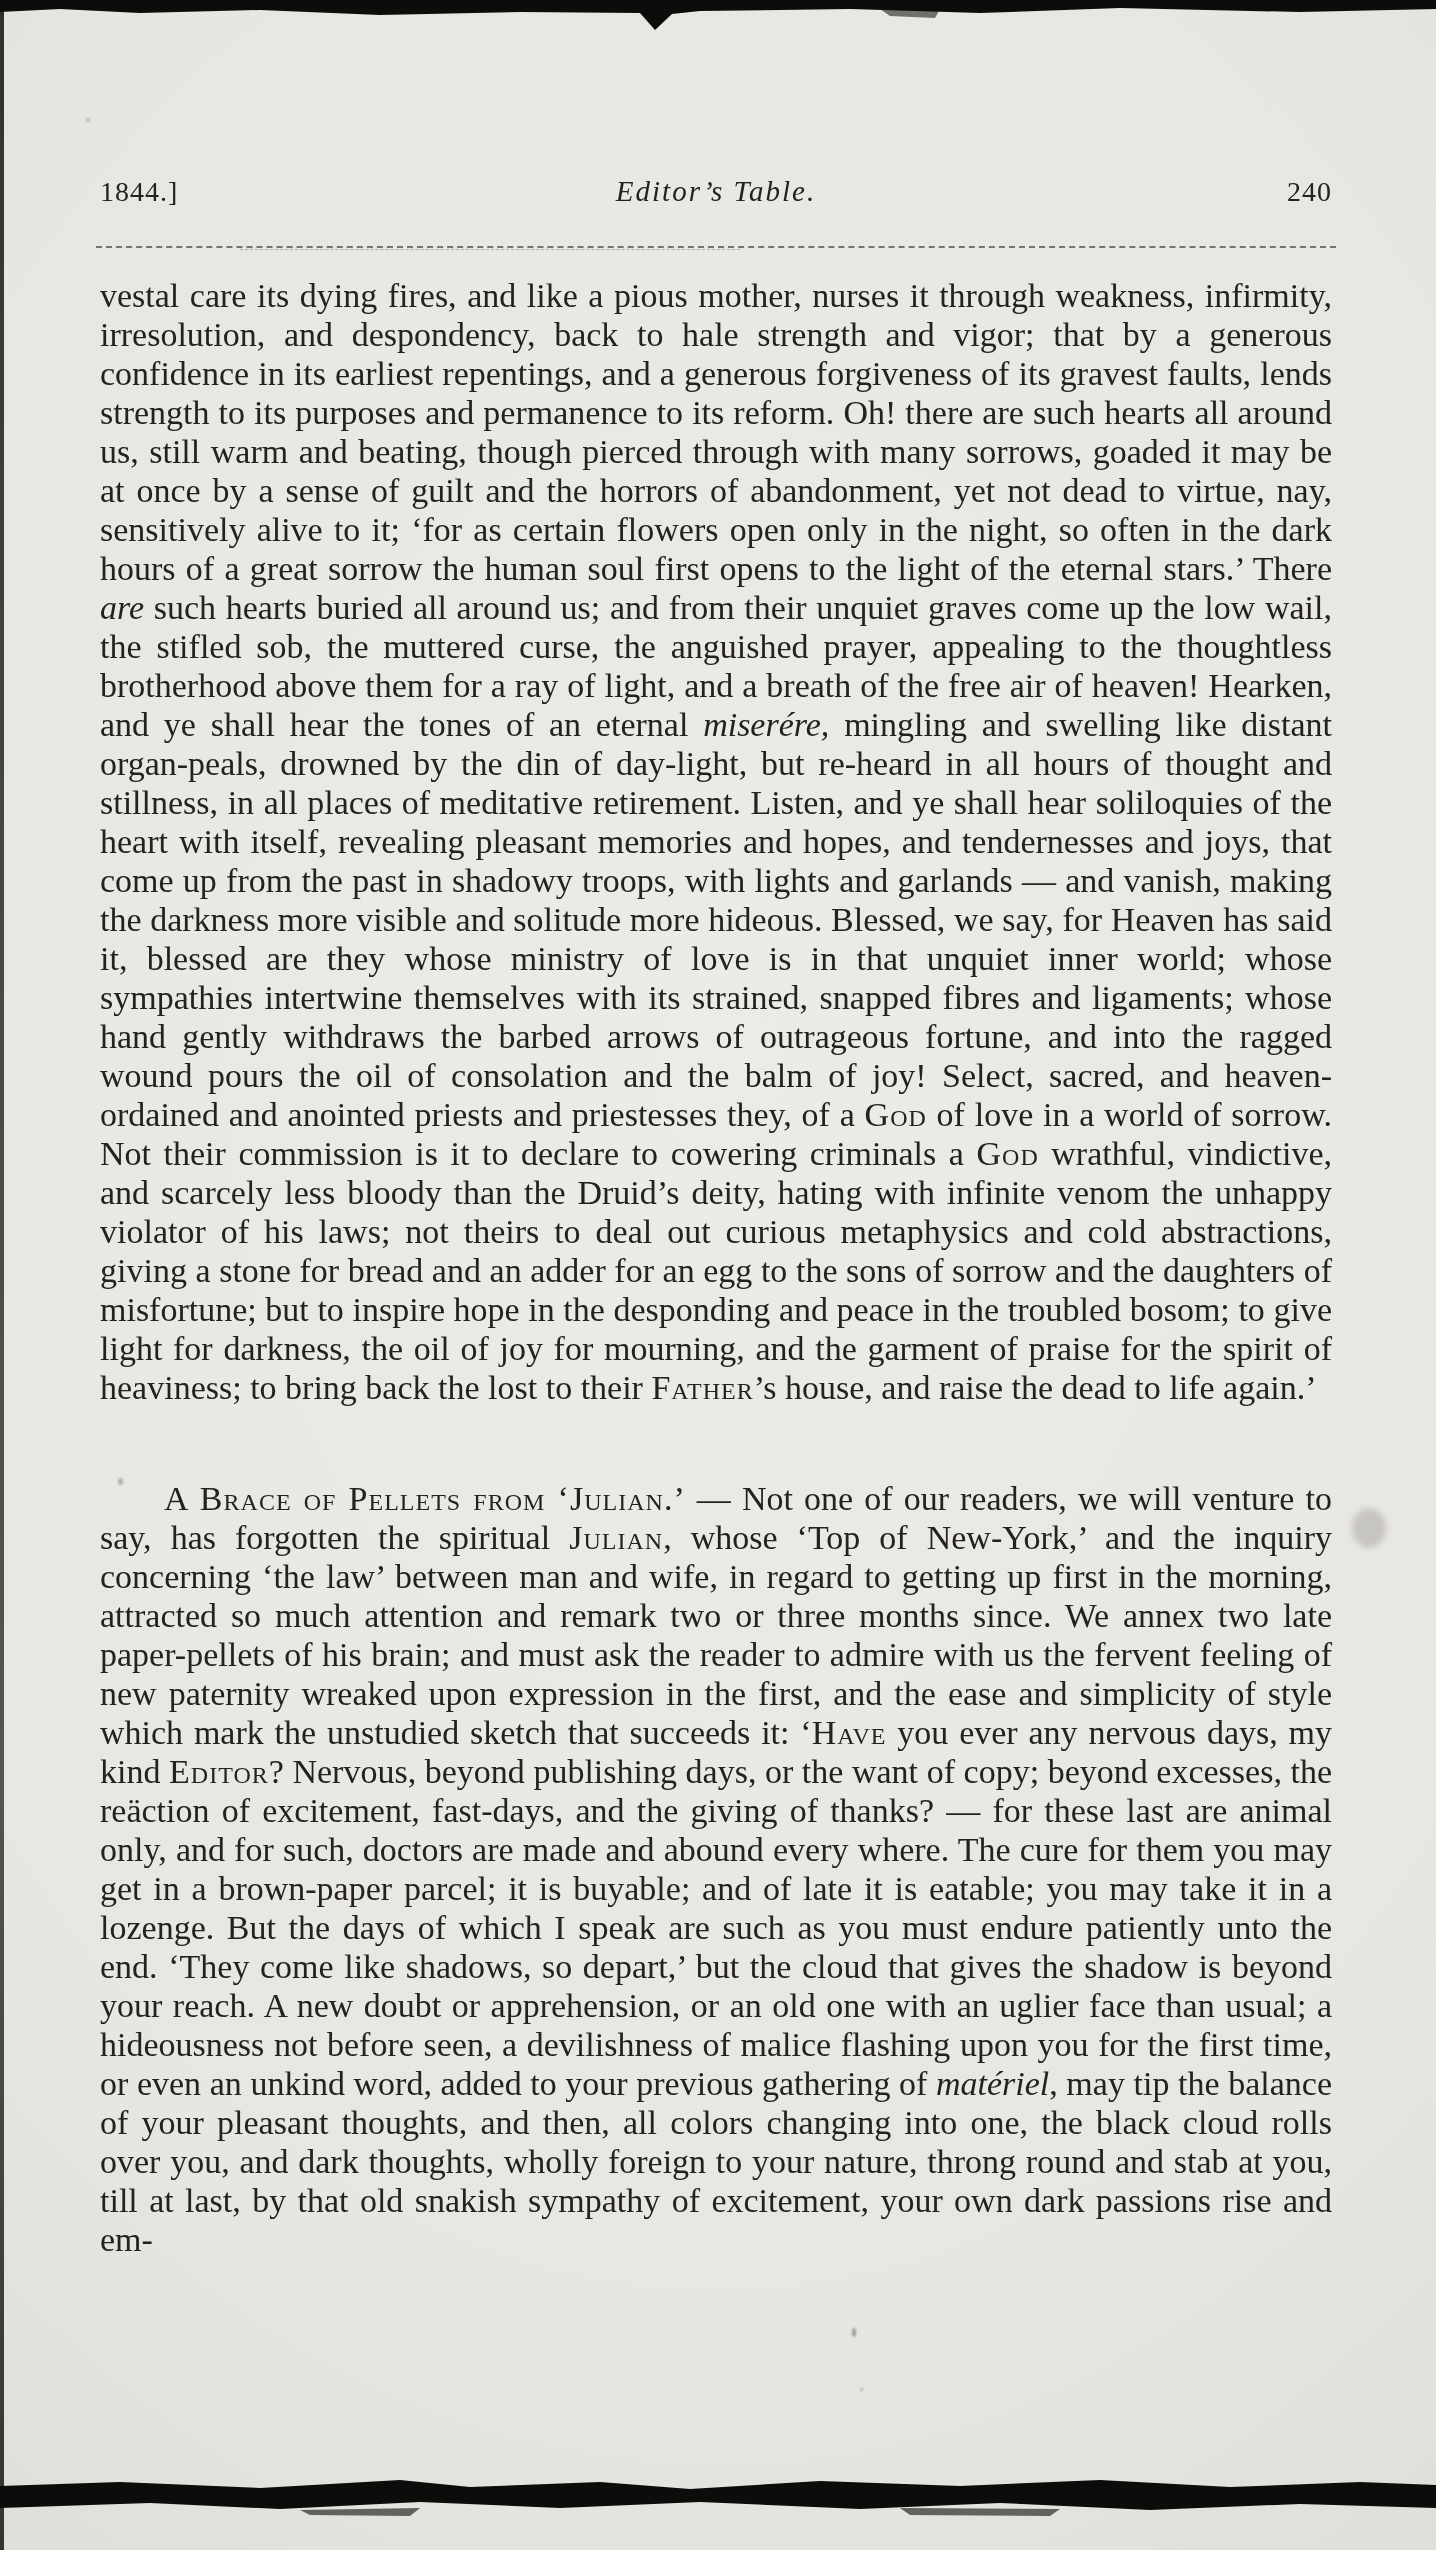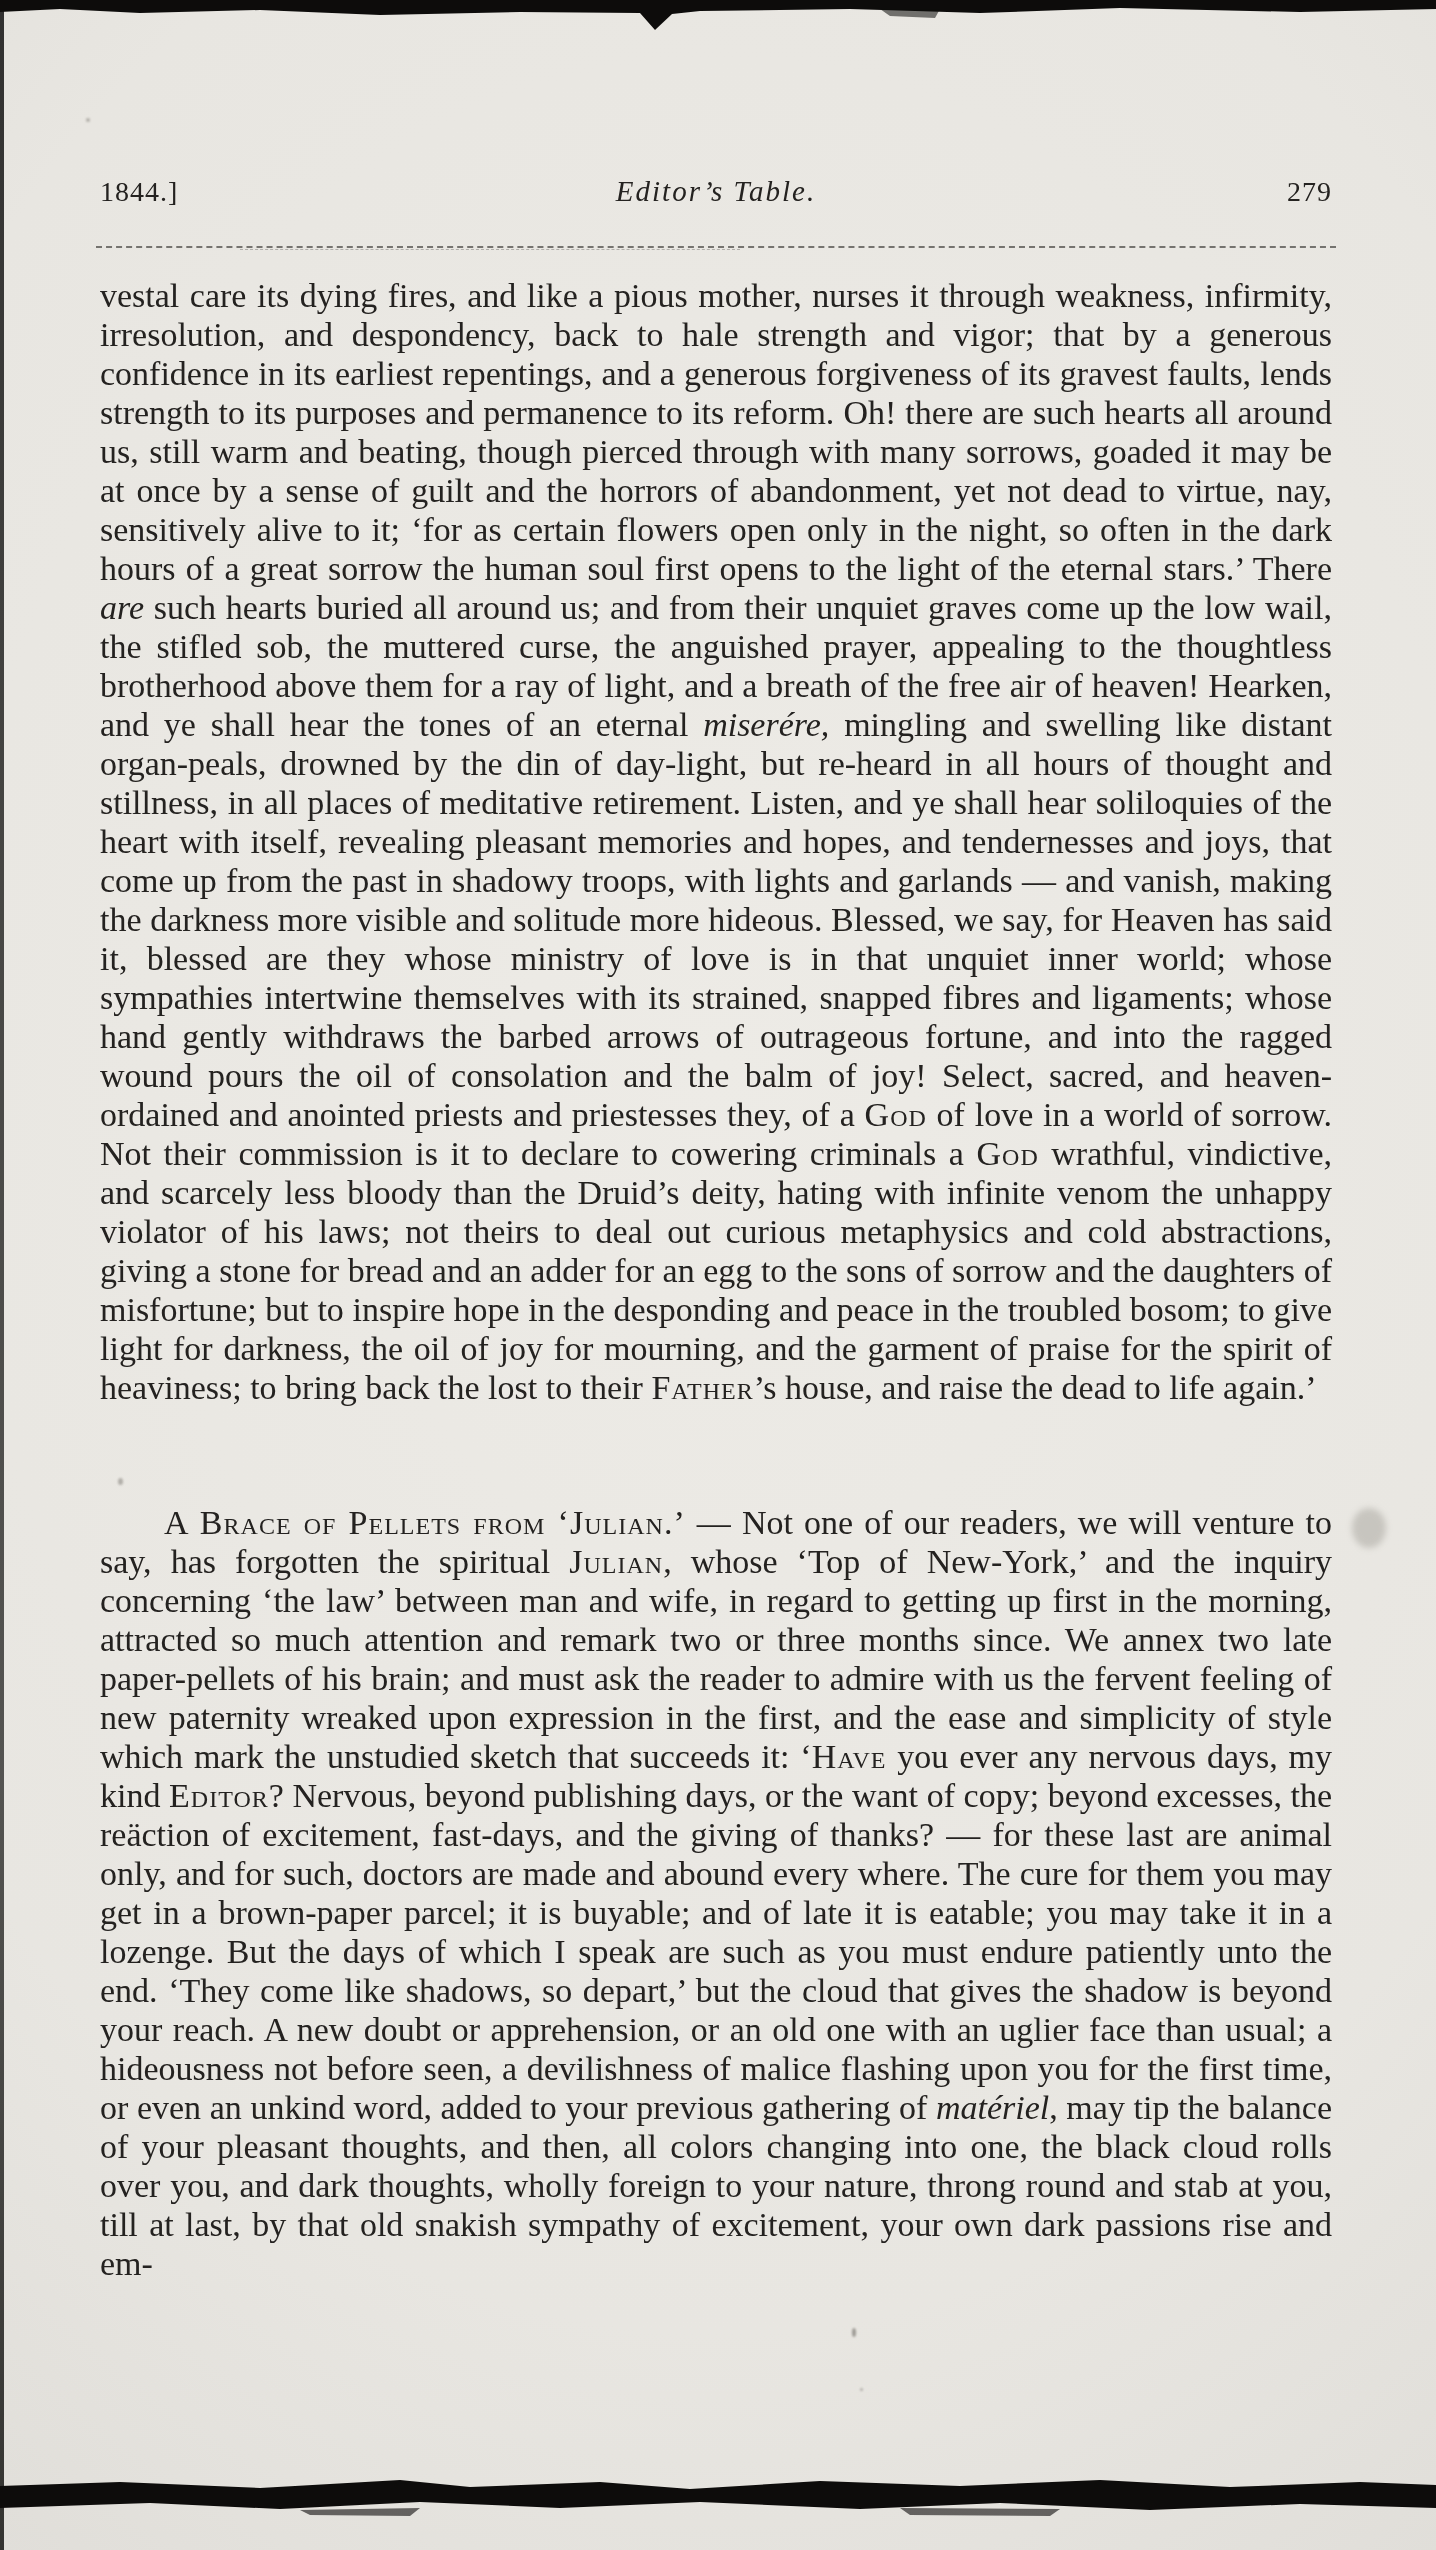--- a/index.html
+++ b/index.html
@@ -53,21 +53,21 @@
   }
   
   .article-body{
     position:absolute;
     top:276px;left:100px;width:1232px;
     font-size:34px;
     line-height:39px;
     text-align:justify;
   }
   .paragraph{margin:0;}
-  .paragraph + .paragraph{margin-top:96px;}
+  .paragraph + .paragraph{margin-top:72px;}
   .paragraph.indented{text-indent:64px;}
   .s-n{font-style:normal;}
   .s-i{font-style:italic;}
   .s-sc{font-variant:small-caps;letter-spacing:.03em;}
 </style>
 </head>
 <body>
 
 <div class="page-scan">
 
@@ -86,21 +86,21 @@
 
   <div class="smudge" style="left:1352px;top:1508px;width:34px;height:40px;"></div>
   <div class="speck" style="left:118px;top:1478px;width:5px;height:7px;"></div>
   <div class="speck" style="left:852px;top:2328px;width:4px;height:9px;opacity:.6;"></div>
   <div class="speck" style="left:86px;top:118px;width:4px;height:4px;"></div>
   <div class="speck" style="left:860px;top:2388px;width:3px;height:3px;"></div>
 
   <div class="page-header">
     <span class="header-year">1844.]</span>
     <span class="header-title">Editor’s Table.</span>
-    <span class="header-page-number">279</span>
+    <span class="header-page-number">240</span>
   </div>
   <div class="header-rule"></div>
   <div class="header-rule-2"></div>
 
   <div class="article-body">
     <p class="paragraph"><span class="s-n">vestal care its dying fires, and like a pious mother, nurses it through weakness, infirmity, irresolution, and despondency, back to hale strength and vigor; that by a generous confidence in its earliest repentings, and a generous forgiveness of its gravest faults, lends strength to its purposes and permanence to its reform.  Oh! there are such hearts all around us, still warm and beating, though pierced through with many sorrows, goaded it may be at once by a sense of guilt and the horrors of abandonment, yet not dead to virtue, nay, sensitively alive to it; ‘for as certain flowers open only in the night, so often in the dark hours of a great sorrow the human soul first opens to the light of the eternal stars.’  There </span><span class="s-i">are</span><span class="s-n"> such hearts buried all around us; and from their unquiet graves come up the low wail, the stifled sob, the muttered curse, the anguished prayer, appealing to the thoughtless brotherhood above them for a ray of light, and a breath of the free air of heaven!  Hearken, and ye shall hear the tones of an eternal </span><span class="s-i">miserére,</span><span class="s-n"> mingling and swelling like distant organ-peals, drowned by the din of day-light, but re-heard in all hours of thought and stillness, in all places of meditative retirement.  Listen, and ye shall hear soliloquies of the heart with itself, revealing pleasant memories and hopes, and tendernesses and joys, that come up from the past in shadowy troops, with lights and garlands — and vanish, making the darkness more visible and solitude more hideous.  Blessed, we say, for Heaven has said it, blessed are they whose ministry of love is in that unquiet inner world; whose sympathies intertwine themselves with its strained, snapped fibres and ligaments; whose hand gently withdraws the barbed arrows of outrageous fortune, and into the ragged wound pours the oil of consolation and the balm of joy!  Select, sacred, and heaven-ordained and anointed priests and priestesses they, of a </span><span class="s-sc">God</span><span class="s-n"> of love in a world of sorrow.  Not their commission is it to declare to cowering criminals a </span><span class="s-sc">God</span><span class="s-n"> wrathful, vindictive, and scarcely less bloody than the Druid’s deity, hating with infinite venom the unhappy violator of his laws; not theirs to deal out curious metaphysics and cold abstractions, giving a stone for bread and an adder for an egg to the sons of sorrow and the daughters of misfortune; but to inspire hope in the desponding and peace in the troubled bosom; to give light for darkness, the oil of joy for mourning, and the garment of praise for the spirit of heaviness; to bring back the lost to their </span><span class="s-sc">Father</span><span class="s-n">’s house, and raise the dead to life again.’</span></p>
     <p class="paragraph indented"><span class="s-sc">A Brace of Pellets from ‘Julian.’</span><span class="s-n"> — Not one of our readers, we will venture to say, has forgotten the spiritual </span><span class="s-sc">Julian</span><span class="s-n">, whose ‘Top of New-York,’ and the inquiry concerning ‘the law’ between man and wife, in regard to getting up first in the morning, attracted so much attention and remark two or three months since.  We annex two late paper-pellets of his brain; and must ask the reader to admire with us the fervent feeling of new paternity wreaked upon expression in the first, and the ease and simplicity of style which mark the unstudied sketch that succeeds it: ‘</span><span class="s-sc">Have</span><span class="s-n"> you ever any nervous days, my kind </span><span class="s-sc">Editor</span><span class="s-n">?  Nervous, beyond publishing days, or the want of copy; beyond excesses, the reäction of excitement, fast-days, and the giving of thanks? — for these last are animal only, and for such, doctors are made and abound every where.  The cure for them you may get in a brown-paper parcel; it is buyable; and of late it is eatable; you may take it in a lozenge.  But the days of which I speak are such as you must endure patiently unto the end.  ‘They come like shadows, so depart,’ but the cloud that gives the shadow is beyond your reach.  A new doubt or apprehension, or an old one with an uglier face than usual; a hideousness not before seen, a devilishness of malice flashing upon you for the first time, or even an unkind word, added to your previous gathering of </span><span class="s-i">matériel</span><span class="s-n">, may tip the balance of your pleasant thoughts, and then, all colors changing into one, the black cloud rolls over you, and dark thoughts, wholly foreign to your nature, throng round and stab at you, till at last, by that old snakish sympathy of excitement, your own dark passions rise and em-</span></p>
   </div>
 
 </div>

